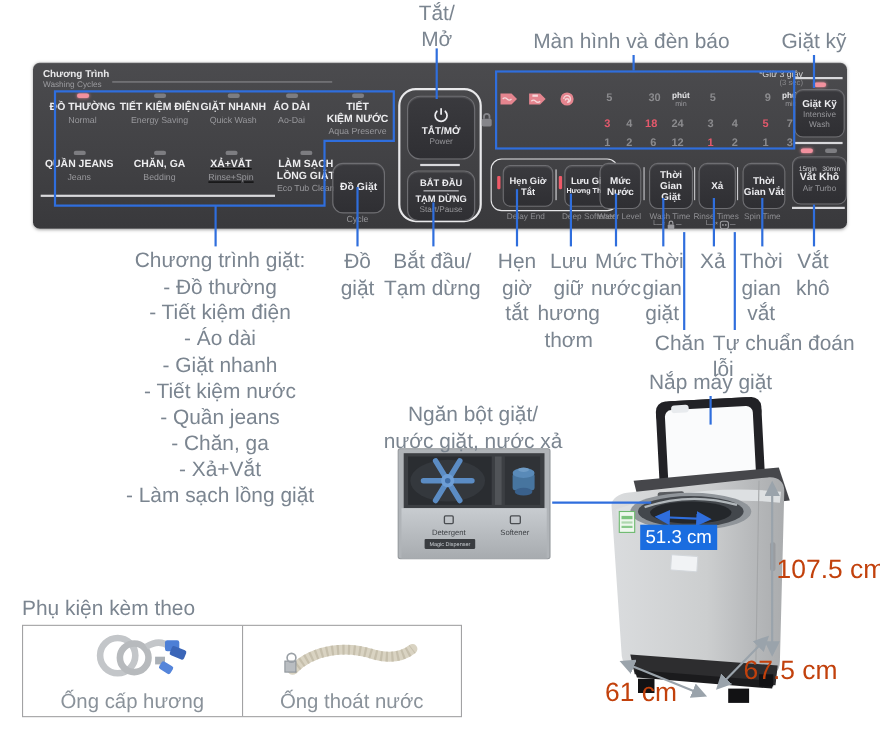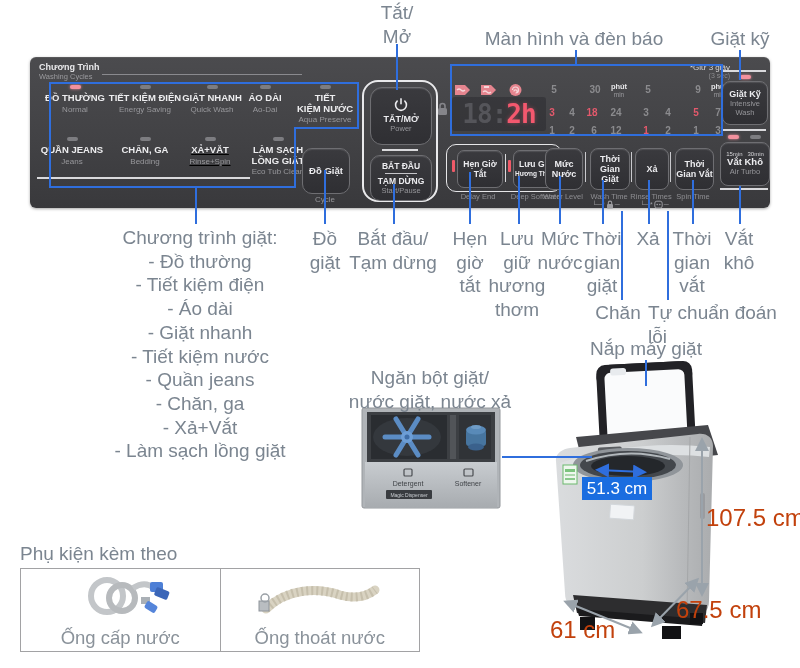--- a/index.html
+++ b/index.html
@@ -137,23 +137,20 @@
     <svg class="p" style="left:450px;top:26px;" width="17" height="14" viewBox="0 0 17 14">
       <path d="M1,2 h10 l5,5 -5,5 h-10 z" fill="#e5858f"></path>
       <path d="M3,9 q2,-2 4,0 t4,0" stroke="#f6d7da" stroke-width="1.2" fill="none"></path>
       <rect x="4" y="3" width="5" height="2" fill="#f6d7da"></rect>
     </svg>
     <svg class="p" style="left:478px;top:26px;" width="15" height="14" viewBox="0 0 15 14">
       <circle cx="7.5" cy="7" r="6" fill="#e5858f"></circle>
       <path d="M7.5,7 m-3,0 a3,3 0 1 1 3,3 a1.6,1.6 0 1 0 -1.6,-1.6" stroke="#f6d7da" stroke-width="1.2" fill="none"></path>
     </svg>
 
-    <div class="p seg" style="left:422px;top:40px;width:94px;height:34px;text-align:center;line-height:34px;background:rgba(30,30,33,.35);border-radius:3px;">
-      <span class="ghost">18:</span><span class="lit">2h</span>
-    </div>
 
     <div class="p num" style="left:516px;top:27px;">5</div>
     <div class="p num red" style="left:514px;top:50px;">3</div>
     <div class="p num" style="left:534px;top:50px;">4</div>
     <div class="p num" style="left:514px;top:68px;">1</div>
     <div class="p num" style="left:534px;top:68px;">2</div>
 
     <div class="p num" style="left:556px;top:27px;width:18px;">30</div>
     <div class="p" style="left:576px;top:25px;width:26px;text-align:center;">
       <div style="font-size:7.5px;font-weight:bold;color:#e6e6e8;">phút</div>
@@ -433,21 +430,21 @@
     <div class="acc-cell">
       <svg width="131" height="54" viewBox="0 0 131 54" style="display:block;margin:2px auto 0;">
         <circle cx="52" cy="25" r="16" fill="none" stroke="#c3c6c9" stroke-width="6"></circle>
         <circle cx="67" cy="27" r="13" fill="none" stroke="#b7babd" stroke-width="6"></circle>
         <path d="M78,17 C86,12 93,12 99,17" fill="none" stroke="#c3c6c9" stroke-width="6"></path>
         <rect x="95" y="11" width="13" height="10" rx="2" fill="#4d7fd6"></rect>
         <rect x="100" y="18" width="14" height="9" rx="2" fill="#3b66b8" transform="rotate(22 107 22)"></rect>
         <rect x="86" y="26" width="9" height="7" fill="#aab0b6"></rect>
         <rect x="90" y="32" width="12" height="8" rx="2" fill="#5585da" transform="rotate(32 96 36)"></rect>
       </svg>
-      <div class="acc-label">Ống cấp nước</div>
+      <div class="acc-label">Ống cấp hương</div>
     </div>
     <div class="acc-cell">
       <svg width="131" height="54" viewBox="0 0 131 54" style="display:block;margin:2px auto 0;">
         <path d="M12,38 C32,18 62,16 86,24 C100,28 112,26 121,19" fill="none" stroke="#d9d3c2" stroke-width="9" stroke-linecap="round"></path>
         <path d="M12,38 C32,18 62,16 86,24 C100,28 112,26 121,19" fill="none" stroke="#bfb8a4" stroke-width="9" stroke-dasharray="2 3" opacity=".75"></path>
         <rect x="5" y="30" width="10" height="10" fill="#b9bdc1" stroke="#8f959b"></rect>
         <circle cx="11" cy="27" r="4" fill="none" stroke="#9aa0a6" stroke-width="1.5"></circle>
       </svg>
       <div class="acc-label">Ống thoát nước</div>
     </div>

